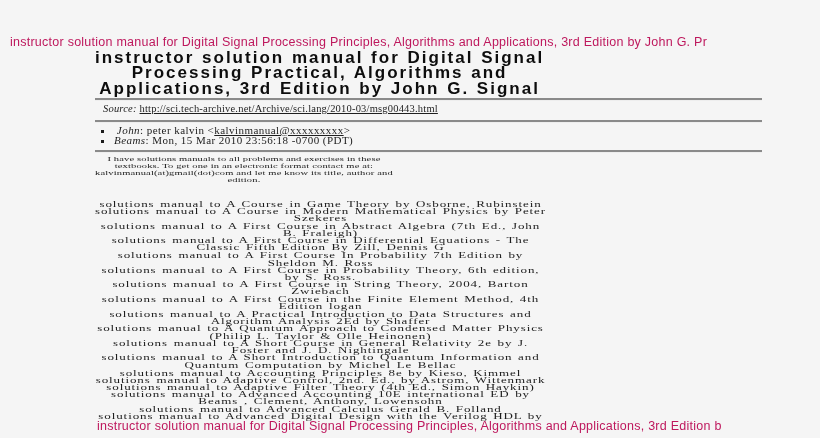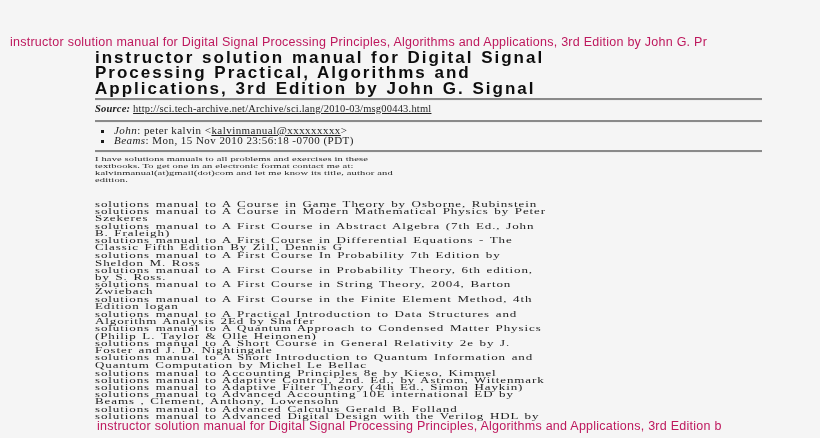--- a/index.html
+++ b/index.html
@@ -15,21 +15,21 @@
     position: absolute;
     font-family: "Liberation Sans", sans-serif;
     font-size: 12.5px;
     letter-spacing: 0.25px;
     color: #be185d;
     white-space: nowrap;
   }
   #caption-top { top: 35px; left: 10px; }
   #caption-bottom { top: 419px; left: 97px; }
 
-  #article { position: absolute; top: 0; left: 0; width: 820px; height: 438px; }
+  #article { position: absolute; top: 0; left: 0; width: 820px; height: 438px; text-align: center; }
 
   .title {
     position: absolute; top: 50px; left: 95px;
     font-family: "Liberation Sans", sans-serif;
     font-weight: bold;
     font-size: 17px;
     line-height: 15.4px;
     letter-spacing: 2px;
     word-spacing: 1px;
     color: #0d0d0d;
@@ -45,21 +45,21 @@
   #rule-1 { top: 98px; }
   #rule-2 { top: 120px; }
   #rule-3 { top: 150px; }
 
   .source-line {
     position: absolute; top: 103px; left: 95px;
     font-size: 10.5px;
     letter-spacing: 0.2px;
     white-space: nowrap;
   }
-  .source-label { font-weight: bold; font-style: italic; }
+  .source-label { font-weight: normal; font-style: italic; margin-left: 8px; }
   a.doc-link { color: #1f1f1f; text-decoration: underline; }
 
   .meta-list {
     position: absolute; top: 126px; left: 95px;
     margin: 0; padding: 0 0 0 19px;
     list-style: square;
     font-size: 11px;
     line-height: 9.6px;
     letter-spacing: 0.45px;
     white-space: nowrap;
@@ -106,21 +106,21 @@
     <a class="doc-link" href="#">http://sci.tech-archive.net/Archive/sci.lang/2010-03/msg00443.html</a>
   </div>
 
   <hr id="rule-2" class="rule">
 
   <ul class="meta-list">
     <li>
       <span class="meta-label">John</span><span>: </span><span>peter kalvin &lt;</span><a class="doc-link" href="#">kalvinmanual@xxxxxxxxx</a><span>&gt;</span>
     </li>
     <li>
-      <span class="meta-label">Beams</span><span>: </span><span>Mon, 15 Nov 2010 23:56:18 -0700 (PDT)</span>
+      <span class="meta-label">Beams</span><span>: </span><span>Mon, 15 Mar 2010 23:56:18 -0700 (PDT)</span>
     </li>
   </ul>
 
   <hr id="rule-3" class="rule">
 
   <div id="intro-block" class="squash">
       <div>I have solutions manuals to all problems and exercises in these</div>
       <div>textbooks. To get one in an electronic format contact me at:</div>
       <div>kalvinmanual(at)gmail(dot)com and let me know its title, author and</div>
       <div>edition.</div>

